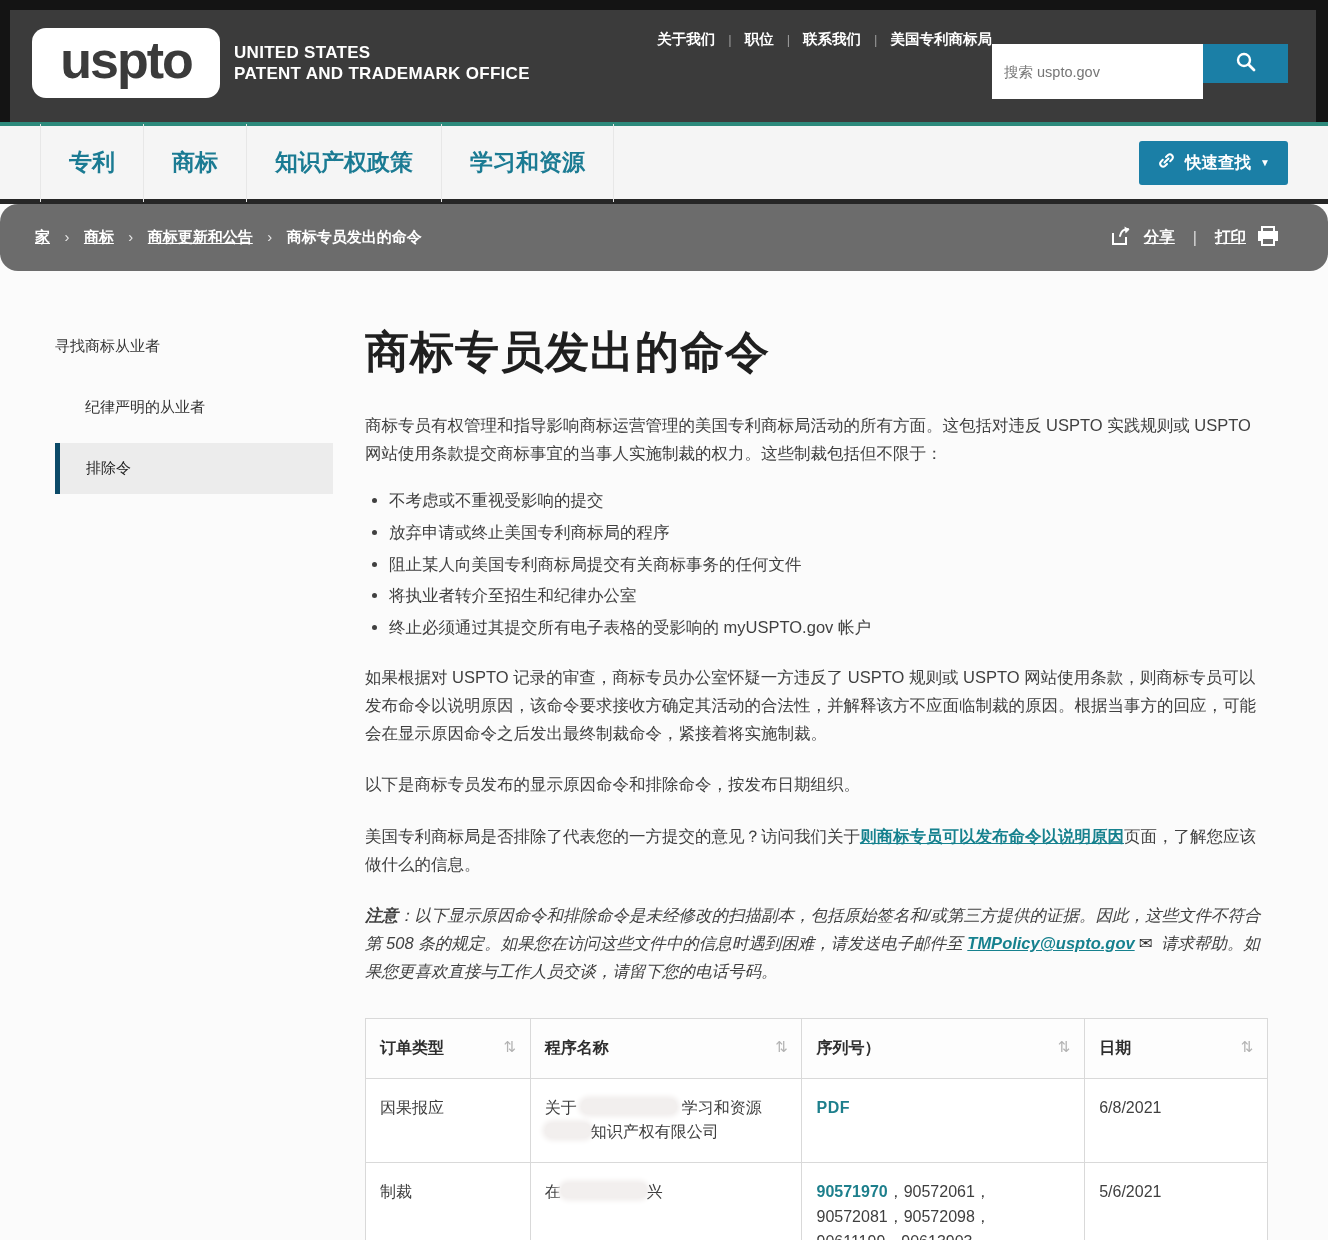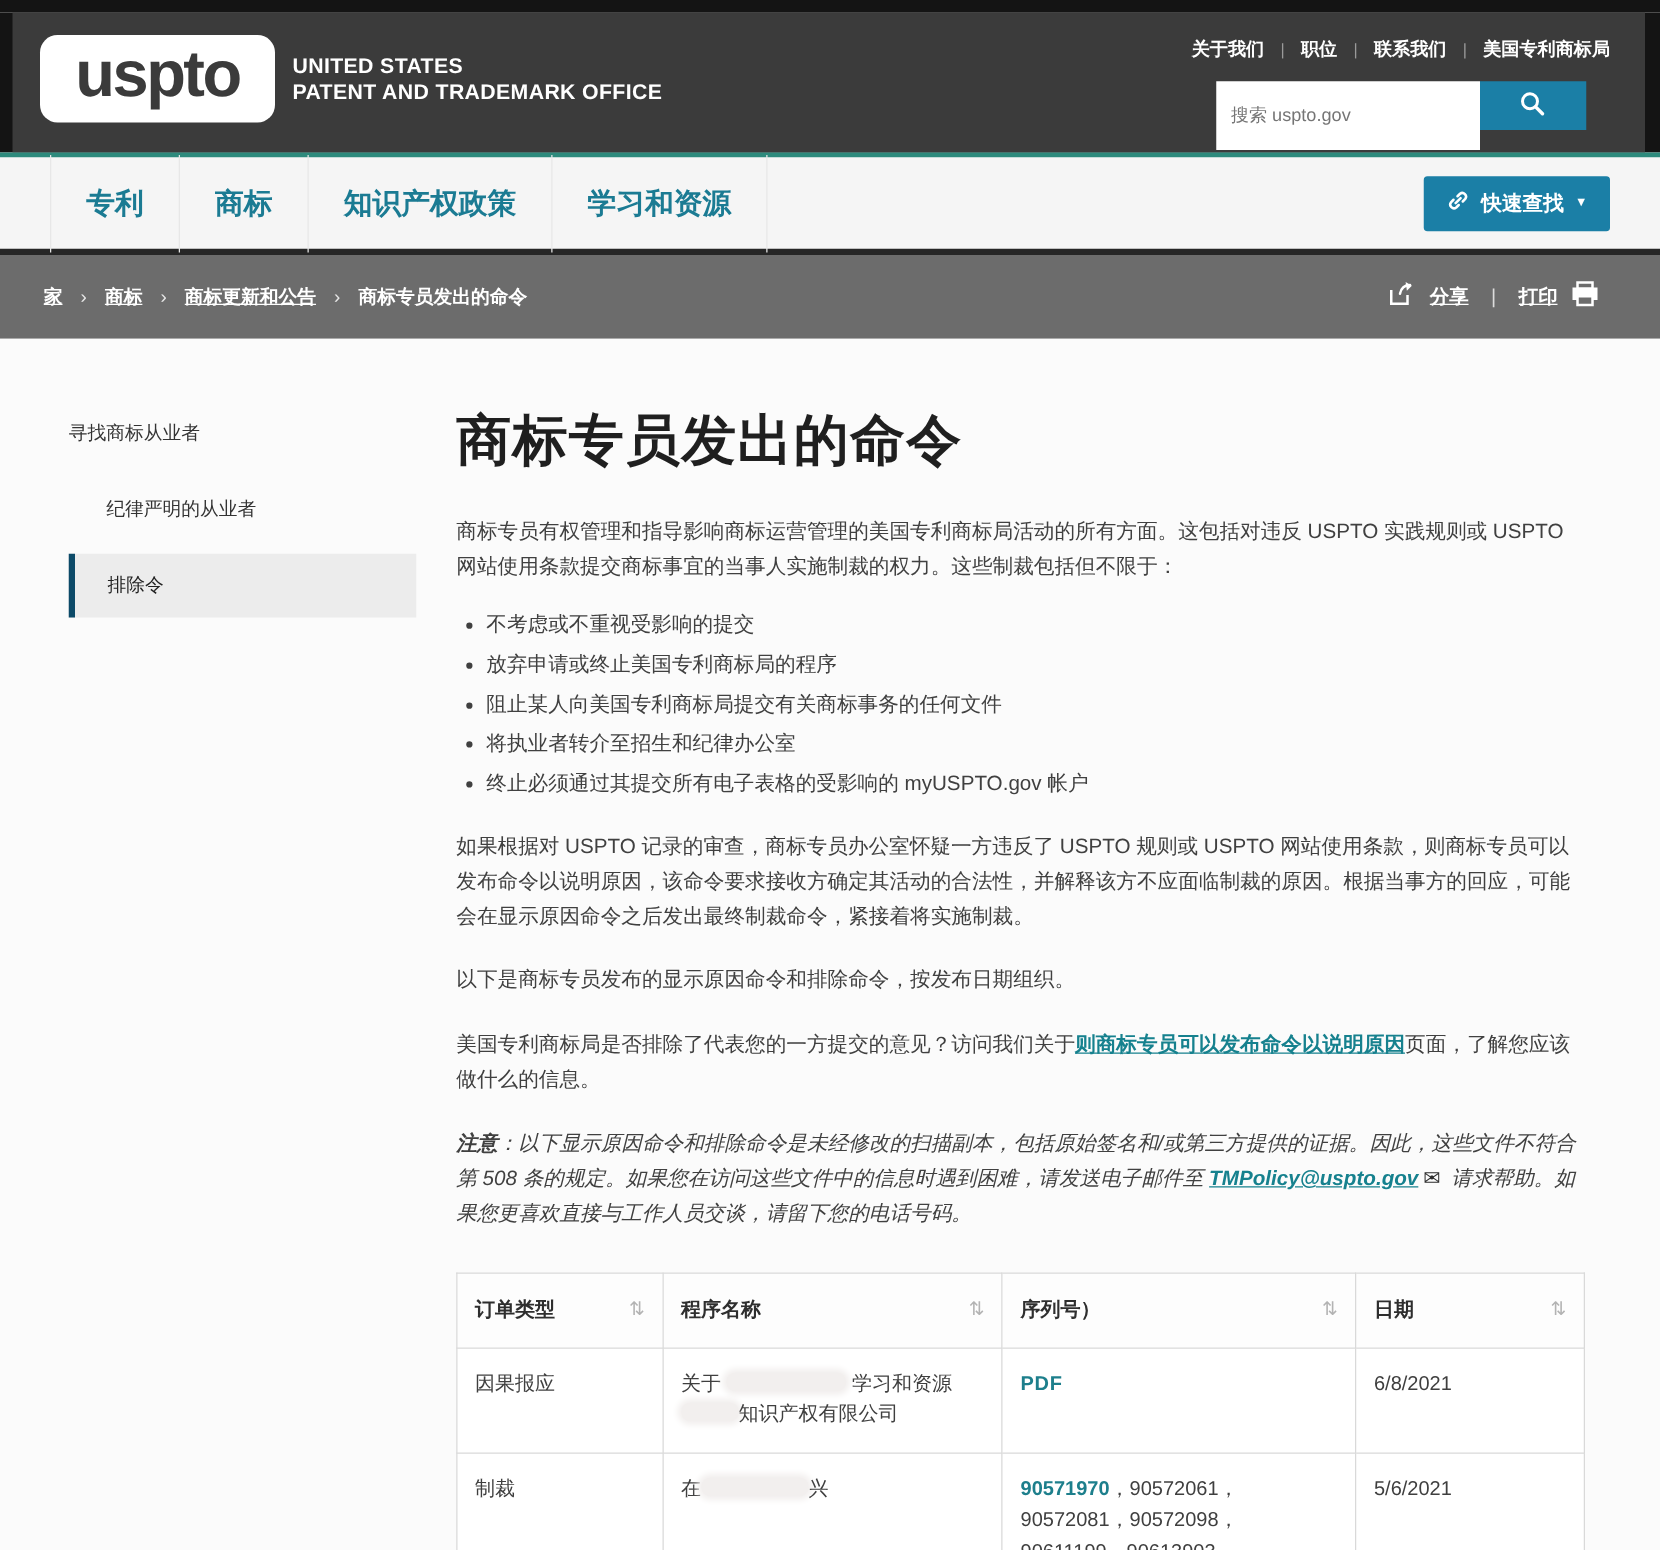--- a/index.html
+++ b/index.html
@@ -7,39 +7,39 @@
   body { font-family:"Liberation Sans","DejaVu Sans",sans-serif; background:#fbfbfb; color:#3f3f3f; }
 
   
   .top-frame { height:10px; background:#141414; }
   .header-wrap { background:#141414; padding:0 12px 0 10px; }
   .site-header { background:#3b3b3b; height:112px; display:flex; justify-content:space-between; align-items:flex-start; padding:18px 28px 0 22px; }
   .brand { display:flex; align-items:center; }
   .logo-box { background:#ffffff; border-radius:14px; width:188px; height:70px; display:flex; align-items:center; justify-content:center; }
   .logo-box span { font-size:52px; font-weight:bold; color:#3b3b3b; letter-spacing:-2px; line-height:1; padding-bottom:6px; }
   .org-name { color:#ffffff; font-weight:bold; font-size:17px; line-height:1.25; margin-left:14px; letter-spacing:.3px; }
-  .header-right { display:flex; flex-direction:column; align-items:center;margin-left:22px; }
+  .header-right { display:flex; flex-direction:row; align-items:flex-start;margin-left:22px; }
   .top-links { display:flex; align-items:center; margin-top:2px; }
   .top-links a { color:#ffffff; font-size:14.5px; text-decoration:none; font-weight:bold; }
   .top-links .sep { color:#9a9a9a; margin:0 13px; font-size:13px; }
   .search-bar { display:flex; margin-top:16px; }
   .search-bar input { width:211px; height:55px; border:none; outline:none; padding:0 12px; font-size:14.5px; color:#333; background:#fff; font-family:inherit; }
   .search-btn { width:85px; height:39px; background:#1b7fa6; border:none; cursor:pointer; display:flex; align-items:center; justify-content:center; }
   .teal-line { height:4px; background:#2d8a7c; }
 
   
   .main-nav { background:#f5f5f5; height:78px; display:flex; align-items:center; padding:0 40px 0 40px; border-bottom:5px solid #262626; }
   .nav-item { color:#1b7b93; font-size:23px; font-weight:600; text-decoration:none; padding:0 28px; height:78px; display:flex; align-items:center; border-right:1px solid #e7e7e7; }
   .nav-item:first-child { border-left:1px solid #e7e7e7; }
   .nav-spacer { flex:1; }
   .quick-find { background:#1b7fa6; color:#fff; border:none; border-radius:3px; height:44px; padding:0 18px; font-size:16.5px; font-weight:bold; display:flex; align-items:center; gap:9px; cursor:pointer; font-family:inherit; }
   .quick-find .caret { font-size:10px; }
 
   
-  .crumb-bar { background:#6c6c6c; height:67px; display:flex; align-items:center; padding:0 48px 0 35px; color:#fff; }
+  .crumb-bar { background:#6c6c6c; height:67px; display:flex; align-items:center; padding:0 48px 0 35px; color:#fff;border-radius:18px; }
   .crumb-bar a { color:#fff; font-size:15px; text-decoration:underline; font-weight:bold; }
   .crumb-sep { margin:0 10px; font-size:15px; color:#e8e8e8; }
   .crumb-current { font-size:15px; font-weight:bold; }
   .crumb-actions { margin-left:auto; display:flex; align-items:center; gap:10px; }
   .crumb-actions a { font-size:15.5px; }
   .crumb-actions .bar { color:#dcdcdc; margin:0 8px; text-decoration:none; }
 
   
   .content { display:flex; padding:58px 48px 0 55px; background:#fbfbfb; }
   .sidebar { width:278px; flex:none; font-size:15px; color:#333; }

